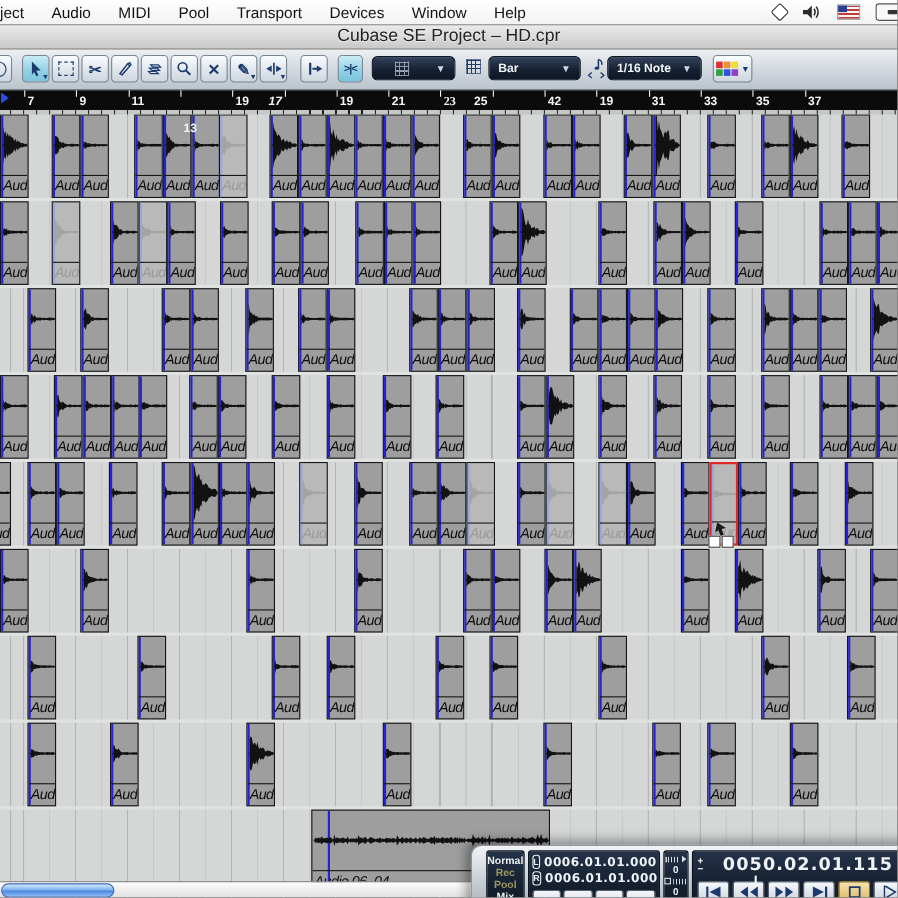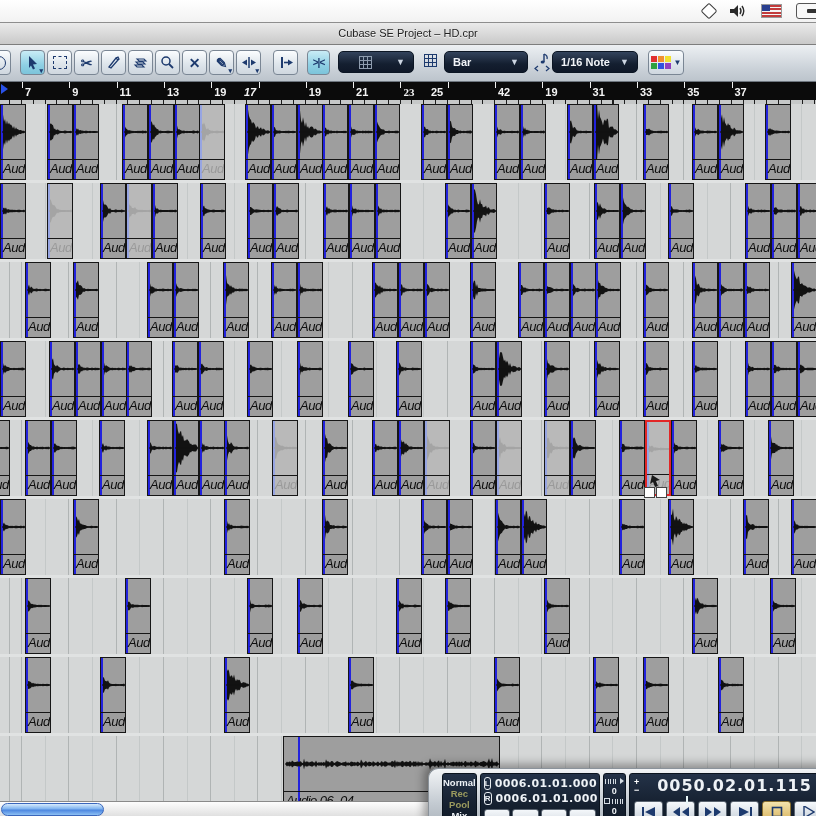--- a/index.html
+++ b/index.html
@@ -15,21 +15,21 @@
   .dia{width:10px;height:10px;border:1.6px solid #3a3a3a;transform:rotate(45deg);border-radius:2px;background:#fff;}
   .flag{position:relative;width:19px;height:12px;background:repeating-linear-gradient(180deg,#c23b3b 0 1.7px,#f5f5f5 1.7px 3.4px);border:1px solid #999;}
   .flag i{position:absolute;left:0;top:0;width:8px;height:6px;background:#2a3f8f;}
   .batt{width:30px;height:14px;border:1.5px solid #555;border-radius:3px;background:#f8f8f8;display:flex;align-items:center;justify-content:center;margin-right:-12px;}
   .batt b{width:10px;height:4px;background:#333;border-radius:1px;}
 
   
   .titlebar{position:absolute;left:0;top:22px;width:816px;height:22px;
     background:linear-gradient(#ececec,#c9c9c9);border-bottom:1px solid #7d7d7d;
     display:flex;align-items:center;justify-content:center;z-index:29;}
-  .titlebar span{font-size:11px;color:#222;text-shadow:0 1px 0 rgba(255,255,255,.7);}
+  .titlebar span{font-size:16px;color:#222;text-shadow:0 1px 0 rgba(255,255,255,.7);}
 
   
   .toolbar{position:absolute;left:0;top:44px;width:816px;height:37px;
     background:linear-gradient(#eef1f4,#c9d0d7 70%,#bcc4cc);border-bottom:1px solid #6f7780;z-index:28;}
   .tbtn{position:absolute;top:6px;width:25px;height:25px;border:1px solid #7a8694;border-radius:4px;
     background:linear-gradient(#fbfdff,#dfe6ec 55%,#cfd7df);box-sizing:border-box;
     display:flex;align-items:center;justify-content:center;color:#1d3a6e;font-weight:bold;}
   .tbtn.sel{background:linear-gradient(#c9ecf6,#8fd0e4 60%,#7cc4da);}
   .tico{font-size:14px;line-height:1;}
   .corner{position:absolute;right:1px;bottom:0px;font-size:7px;color:#1d3a6e;line-height:6px;}
@@ -115,20 +115,30 @@
     border-top:1px solid #8a8a8a;z-index:10;}
   .thumb{position:absolute;left:1px;top:1px;width:103px;height:13px;border-radius:7px;
     background:linear-gradient(#d7ebfd,#7db2ef 45%,#4c86e0 55%,#8cc0f4);border:1px solid #3a66bb;box-sizing:border-box;}
 </style>
 </head>
 <body>
 
 <div class="screen">
 
   <div class="menubar">
+    <div id="menu-items" style="display:flex;align-items:center;">
+        <span class="mi">ject</span>
+        <span class="mi">Audio</span>
+        <span class="mi">MIDI</span>
+        <span class="mi">Pool</span>
+        <span class="mi">Transport</span>
+        <span class="mi">Devices</span>
+        <span class="mi">Window</span>
+        <span class="mi">Help</span>
+      </div>
     <div class="menu-right">
       <div class="dia"></div>
       <svg width="18" height="14">
         <polygon points="1,5 5,5 9,1 9,13 5,9 1,9" fill="#2a2a2a"></polygon>
         <path d="M11,4 Q13,7 11,10 M13,2 Q16.5,7 13,12" stroke="#2a2a2a" stroke-width="1.4" fill="none"></path>
       </svg>
       <div class="flag">
           <i></i>
         </div>
       <div class="batt">
@@ -232,21 +242,21 @@
 
   <div class="ruler" id="ruler">
     <div class="playhead"></div>
   <div class="rtick" style="left: 22px;"></div>
       <div class="rnum" style="left: 25px;">7</div>
       <div class="rtick" style="left: 69.3px;"></div>
       <div class="rnum" style="left: 72.3px;">9</div>
       <div class="rtick" style="left: 116.6px;"></div>
       <div class="rnum" style="left: 119.6px;">11</div>
       <div class="rtick" style="left: 163.9px;"></div>
-      <div class="rnum" style="left: 166.9px;">13</div>
+      <div class="rnum" style="left: 166.9px; margin-top: 25px;">13</div>
       <div class="rtick" style="left: 211.2px;"></div>
       <div class="rnum" style="left: 214.2px;">19</div>
       <div class="rtick" style="left: 258.5px;"></div>
       <div class="rnum" style="left: 244px; font-style: italic;">17</div>
       <div class="rtick" style="left: 305.8px;"></div>
       <div class="rnum" style="left: 308.8px;">19</div>
       <div class="rtick" style="left: 353.1px;"></div>
       <div class="rnum" style="left: 356.1px;">21</div>
       <div class="rtick" style="left: 400.4px;"></div>
       <div class="rnum" style="left: 403.4px; font-family: Liberation Serif, serif;">23</div>

